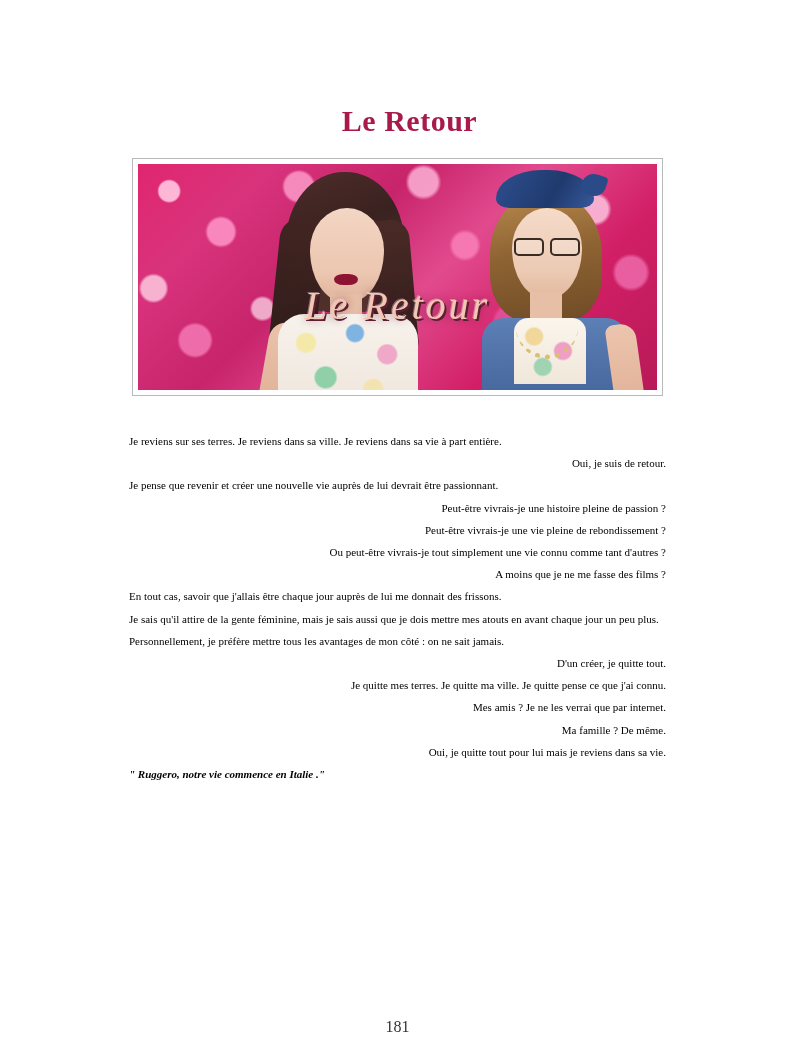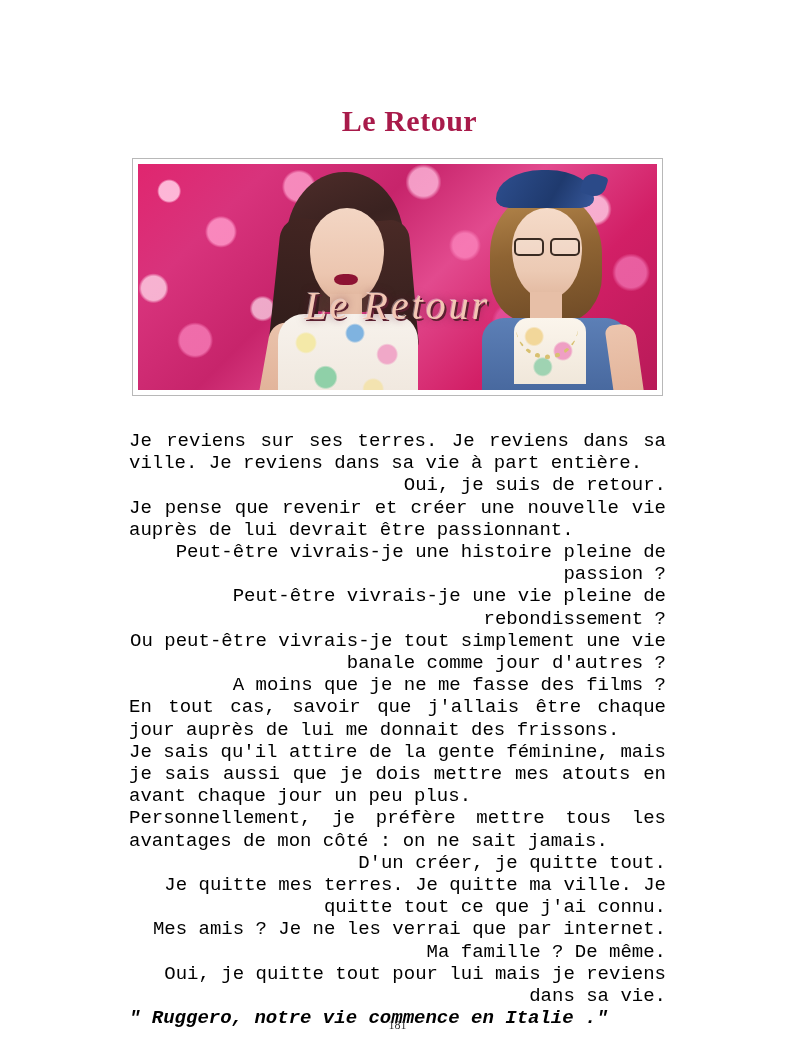--- a/index.html
+++ b/index.html
@@ -209,22 +209,22 @@
       -1px -1px 0 rgba(255,255,255,0.35),
       0 0 8px rgba(90,20,45,0.65);
   }
 
   
   .body-text {
     position: absolute;
     left: 129px;
     top: 430px;
     width: 537px;
-    font-family: Liberation Mono, monospace;
-    font-size: 19px;
+    font-family: Liberation Serif, serif;
+    font-size: 11px;
     line-height: 22.2px;
     color: #000;
   }
   .body-text p {
     margin: 0;
     text-align: justify;
   }
   .body-text p.last-line {
     text-align: right;
   }
@@ -233,21 +233,21 @@
     font-style: italic;
     text-align: left;
   }
   .page-number {
     position: absolute;
     left: 0;
     right: 0;
     top: 1018px;
     text-align: center;
     font-family: "Liberation Serif", serif;
-    font-size: 12px;
+    font-size: 16px;
     color: #333;
   }
 </style>
 </head>
 <body>
 
 <div class="page">
 
   <h1 class="title">Le Retour</h1>
 
@@ -282,27 +282,27 @@
       <div class="illus-caption">Le Retour</div>
     </div>
   </div>
 
   <div class="body-text">
     <p>Je reviens sur ses terres. Je reviens dans sa ville. Je reviens dans sa vie à part entière.</p>
     <p class="last-line">Oui, je suis de retour.</p>
     <p>Je pense que revenir et créer une nouvelle vie auprès de lui devrait être passionnant.</p>
     <p class="last-line">Peut-être vivrais-je une histoire pleine de passion ?</p>
     <p class="last-line">Peut-être vivrais-je une vie pleine de rebondissement ?</p>
-    <p class="last-line">Ou peut-être vivrais-je tout simplement une vie banale comme jour d'autres ?</p>
+    <p class="last-line">Ou peut-être vivrais-je tout simplement une vie connu comme tant d'autres ?</p>
     <p class="last-line">A moins que je ne me fasse des films ?</p>
     <p>En tout cas, savoir que j'allais être chaque jour auprès de lui me donnait des frissons.</p>
     <p>Je sais qu'il attire de la gente féminine, mais je sais aussi que je dois mettre mes atouts en avant chaque jour un peu plus.</p>
     <p>Personnellement, je préfère mettre tous les avantages de mon côté : on ne sait jamais.</p>
     <p class="last-line">D'un créer, je quitte tout.</p>
-    <p class="last-line">Je quitte mes terres. Je quitte ma ville. Je quitte tout ce que j'ai connu.</p>
+    <p class="last-line">Je quitte mes terres. Je quitte ma ville. Je quitte pense ce que j'ai connu.</p>
     <p class="last-line">Mes amis ? Je ne les verrai que par internet.</p>
     <p class="last-line">Ma famille ? De même.</p>
     <p class="last-line">Oui, je quitte tout pour lui mais je reviens dans sa vie.</p>
     <p class="quote">" Ruggero, notre vie commence en Italie ."</p>
   </div>
 
   <div class="page-number">181</div>
 </div>
 
 </body></html>

